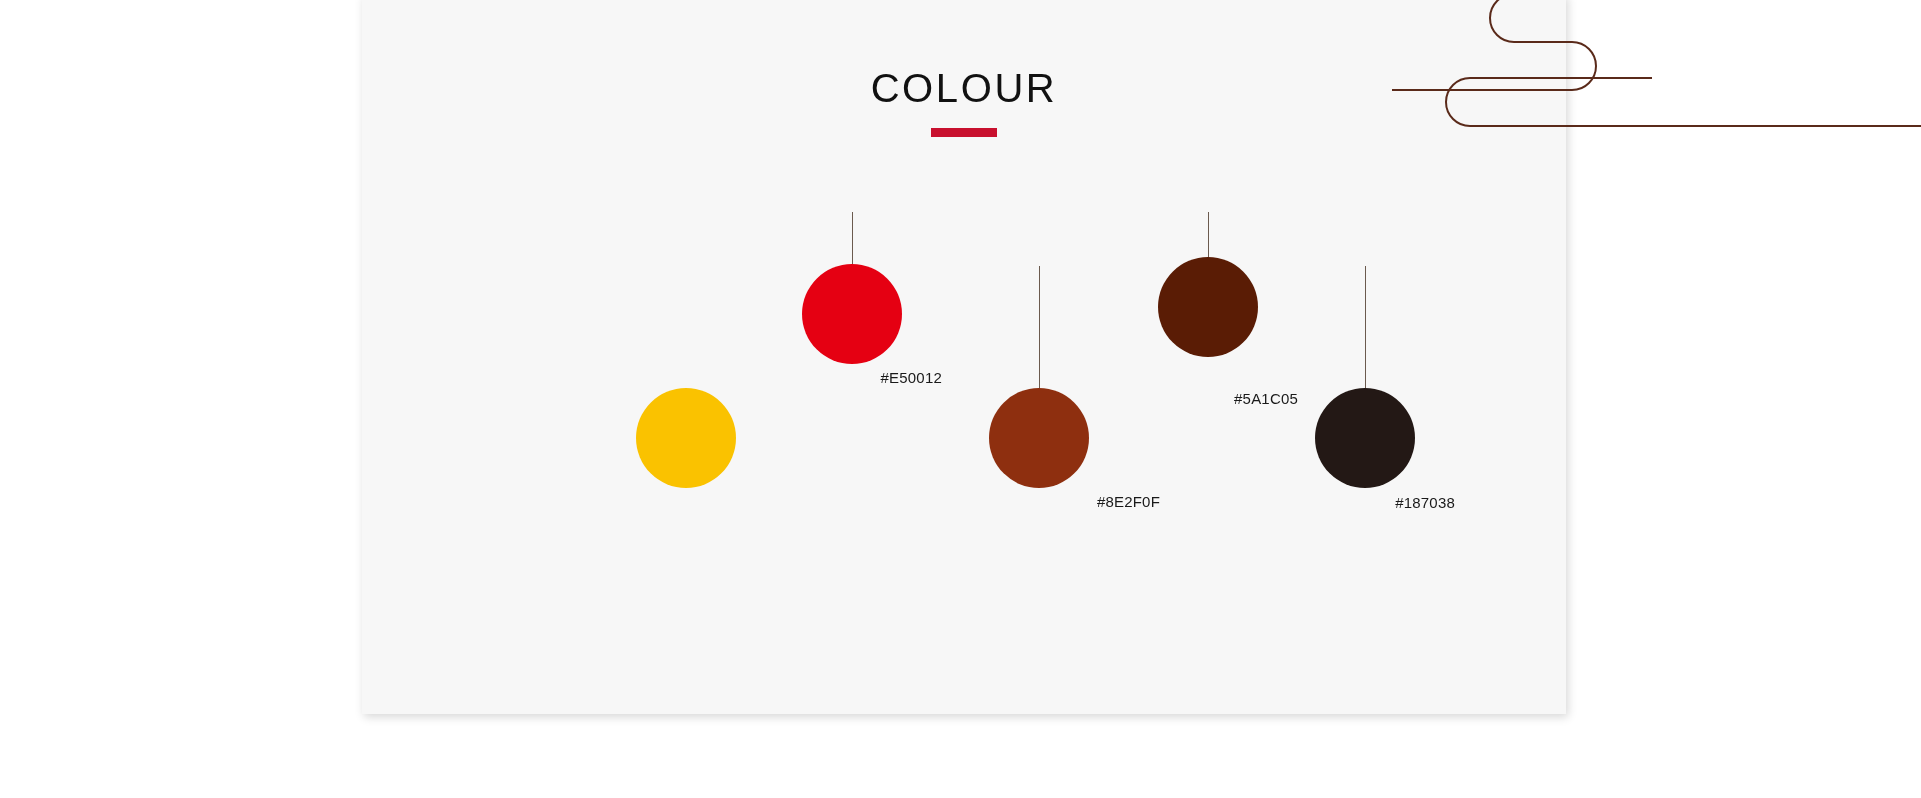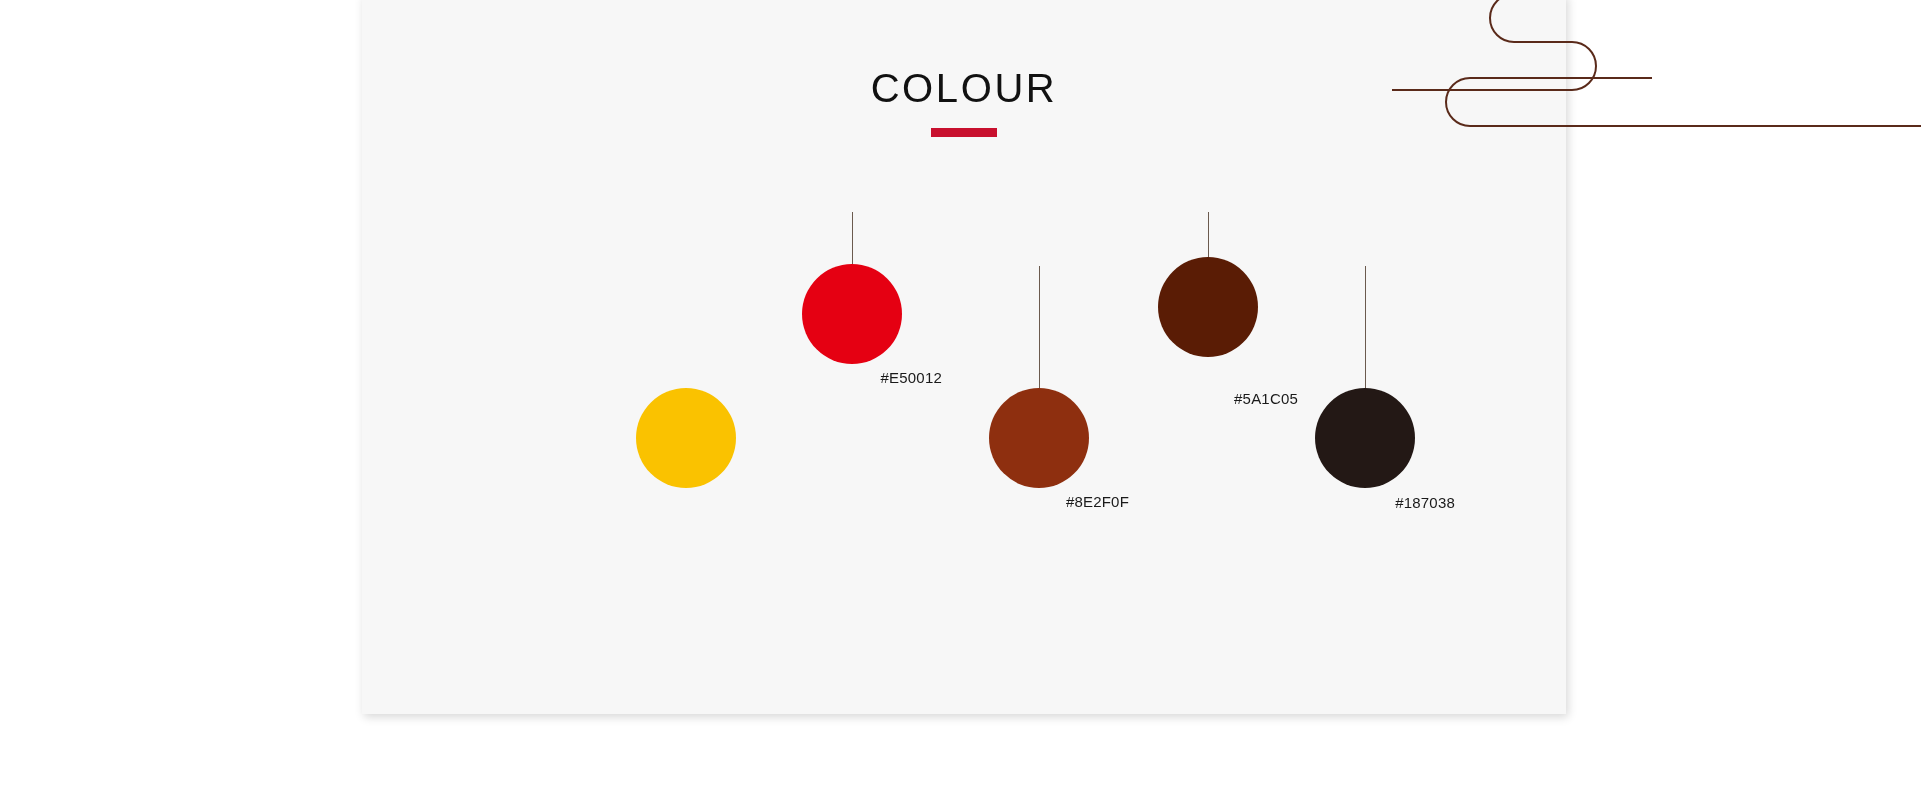--- a/index.html
+++ b/index.html
@@ -116,21 +116,21 @@
         <div class="swatch-dot" style="left: 274px; top: 394px; width: 100px; height: 100px; background: rgb(250, 194, 0);"></div>
       </div>
       <div class="swatch">
         <div class="swatch-stem" style="left: 490px; top: 218px; height: 102px;"></div>
         <div class="swatch-dot" style="left: 440px; top: 270px; width: 100px; height: 100px; background: rgb(229, 0, 18);"></div>
         <div class="swatch-label" style="left: 400px; top: 375px; width: 180px;">#E50012</div>
       </div>
       <div class="swatch">
         <div class="swatch-stem" style="left: 677px; top: 272px; height: 172px;"></div>
         <div class="swatch-dot" style="left: 627px; top: 394px; width: 100px; height: 100px; background: rgb(142, 47, 15);"></div>
-        <div class="swatch-label" style="left: 587px; top: 499px; width: 180px;">#8E2F0F</div>
+        <div class="swatch-label" style="left: 618px; top: 499px; width: 180px;">#8E2F0F</div>
       </div>
       <div class="swatch">
         <div class="swatch-stem" style="left: 846px; top: 218px; height: 95px;"></div>
         <div class="swatch-dot" style="left: 796px; top: 263px; width: 100px; height: 100px; background: rgb(90, 28, 5);"></div>
         <div class="swatch-label" style="left: 756px; top: 367px; width: 180px; margin-top: 29px;">#5A1C05</div>
       </div>
       <div class="swatch">
         <div class="swatch-stem" style="left: 1003px; top: 272px; height: 172px;"></div>
         <div class="swatch-dot" style="left: 953px; top: 394px; width: 100px; height: 100px; background: rgb(35, 24, 21);"></div>
         <div class="swatch-label" style="left: 913px; top: 500px; width: 180px;">#187038</div>

